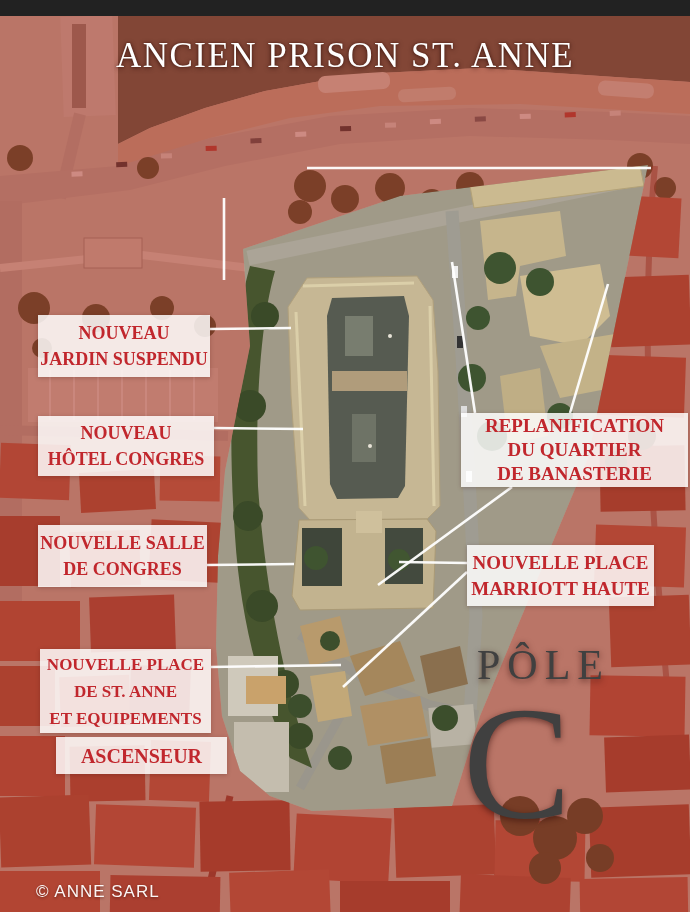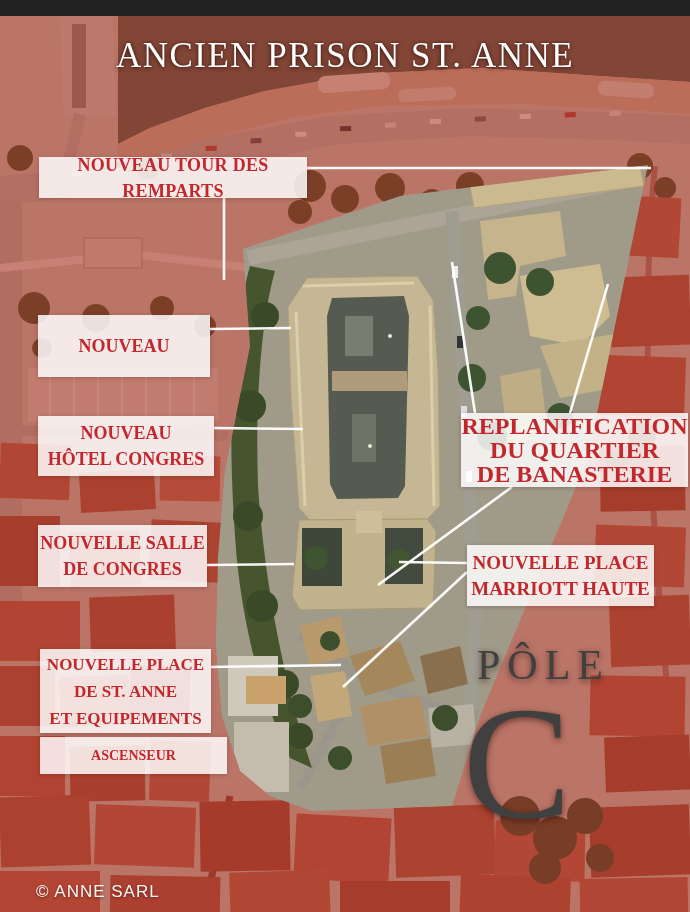--- a/index.html
+++ b/index.html
@@ -24,22 +24,22 @@
     font-family:"Liberation Serif", serif;
     box-shadow:0 1px 4px rgba(60,15,10,.25);
   }
   .label .ln{display:block;line-height:26px;}
   .lb-tour       {left:39px;  top:141px; width:268px; height:41px; font-size:18px; letter-spacing:.3px;}
   .lb-jardin     {left:38px;  top:299px; width:172px; height:62px; font-size:18px;}
   .lb-marriott   {left:38px;  top:400px; width:176px; height:60px; font-size:18px;}
   .lb-salle      {left:38px;  top:509px; width:169px; height:62px; font-size:18px;}
   .lb-stanne     {left:40px;  top:633px; width:171px; height:84px; font-size:17px;}
   .lb-stanne .ln {line-height:27px;}
-  .lb-ascenseur  {left:40px;  top:721px; width:187px; height:37px; font-size:14px;}
-  .lb-replan     {left:461px; top:397px; width:227px; height:74px; font-size:24px;}
+  .lb-ascenseur  {left:56px;  top:721px; width:171px; height:37px; font-size:20px;}
+  .lb-replan     {left:461px; top:397px; width:227px; height:74px; font-size:19px;}
   .lb-replan .ln {line-height:24px;}
   .lb-urbaine    {left:467px; top:529px; width:187px; height:61px; font-size:19px;}
   .pole{
     position:absolute;left:477px;top:628px;width:170px;
     text-align:left;color:#404040;
     font-family:"Liberation Serif", serif;
     text-shadow:0 2px 6px rgba(50,12,8,.6);
   }
   .pole .word{display:block;font-size:42px;letter-spacing:7px;line-height:1;}
   .pole .big-c{display:block;font-size:162px;line-height:.92;margin-top:2px;margin-left:-14px;}
@@ -278,26 +278,24 @@
       <line x1="475" y1="397" x2="452" y2="246"></line>
       <line x1="570" y1="397" x2="608" y2="268"></line>
       <line x1="512" y1="471" x2="378" y2="569"></line>
       <line x1="467" y1="556" x2="343" y2="671"></line>
       <line x1="467" y1="547" x2="399" y2="546"></line>
     </g>
   </svg>
 
   <h1 class="page-title">ANCIEN PRISON ST. ANNE</h1>
 
-  <div class="label lb-tour">
-    <span class="ln">NOUVEAU TOUR DES REMPARTS</span>
-  </div>
 
   <div class="label lb-jardin">
     <span class="ln">NOUVEAU</span>
+    <span class="ln">JARDIN SUSPENDU</span>
   </div>
 
   <div class="label lb-marriott">
     <span class="ln">NOUVEAU</span>
     <span class="ln">HÔTEL CONGRES</span>
   </div>
 
   <div class="label lb-salle">
     <span class="ln">NOUVELLE SALLE</span>
     <span class="ln">DE CONGRES</span>

